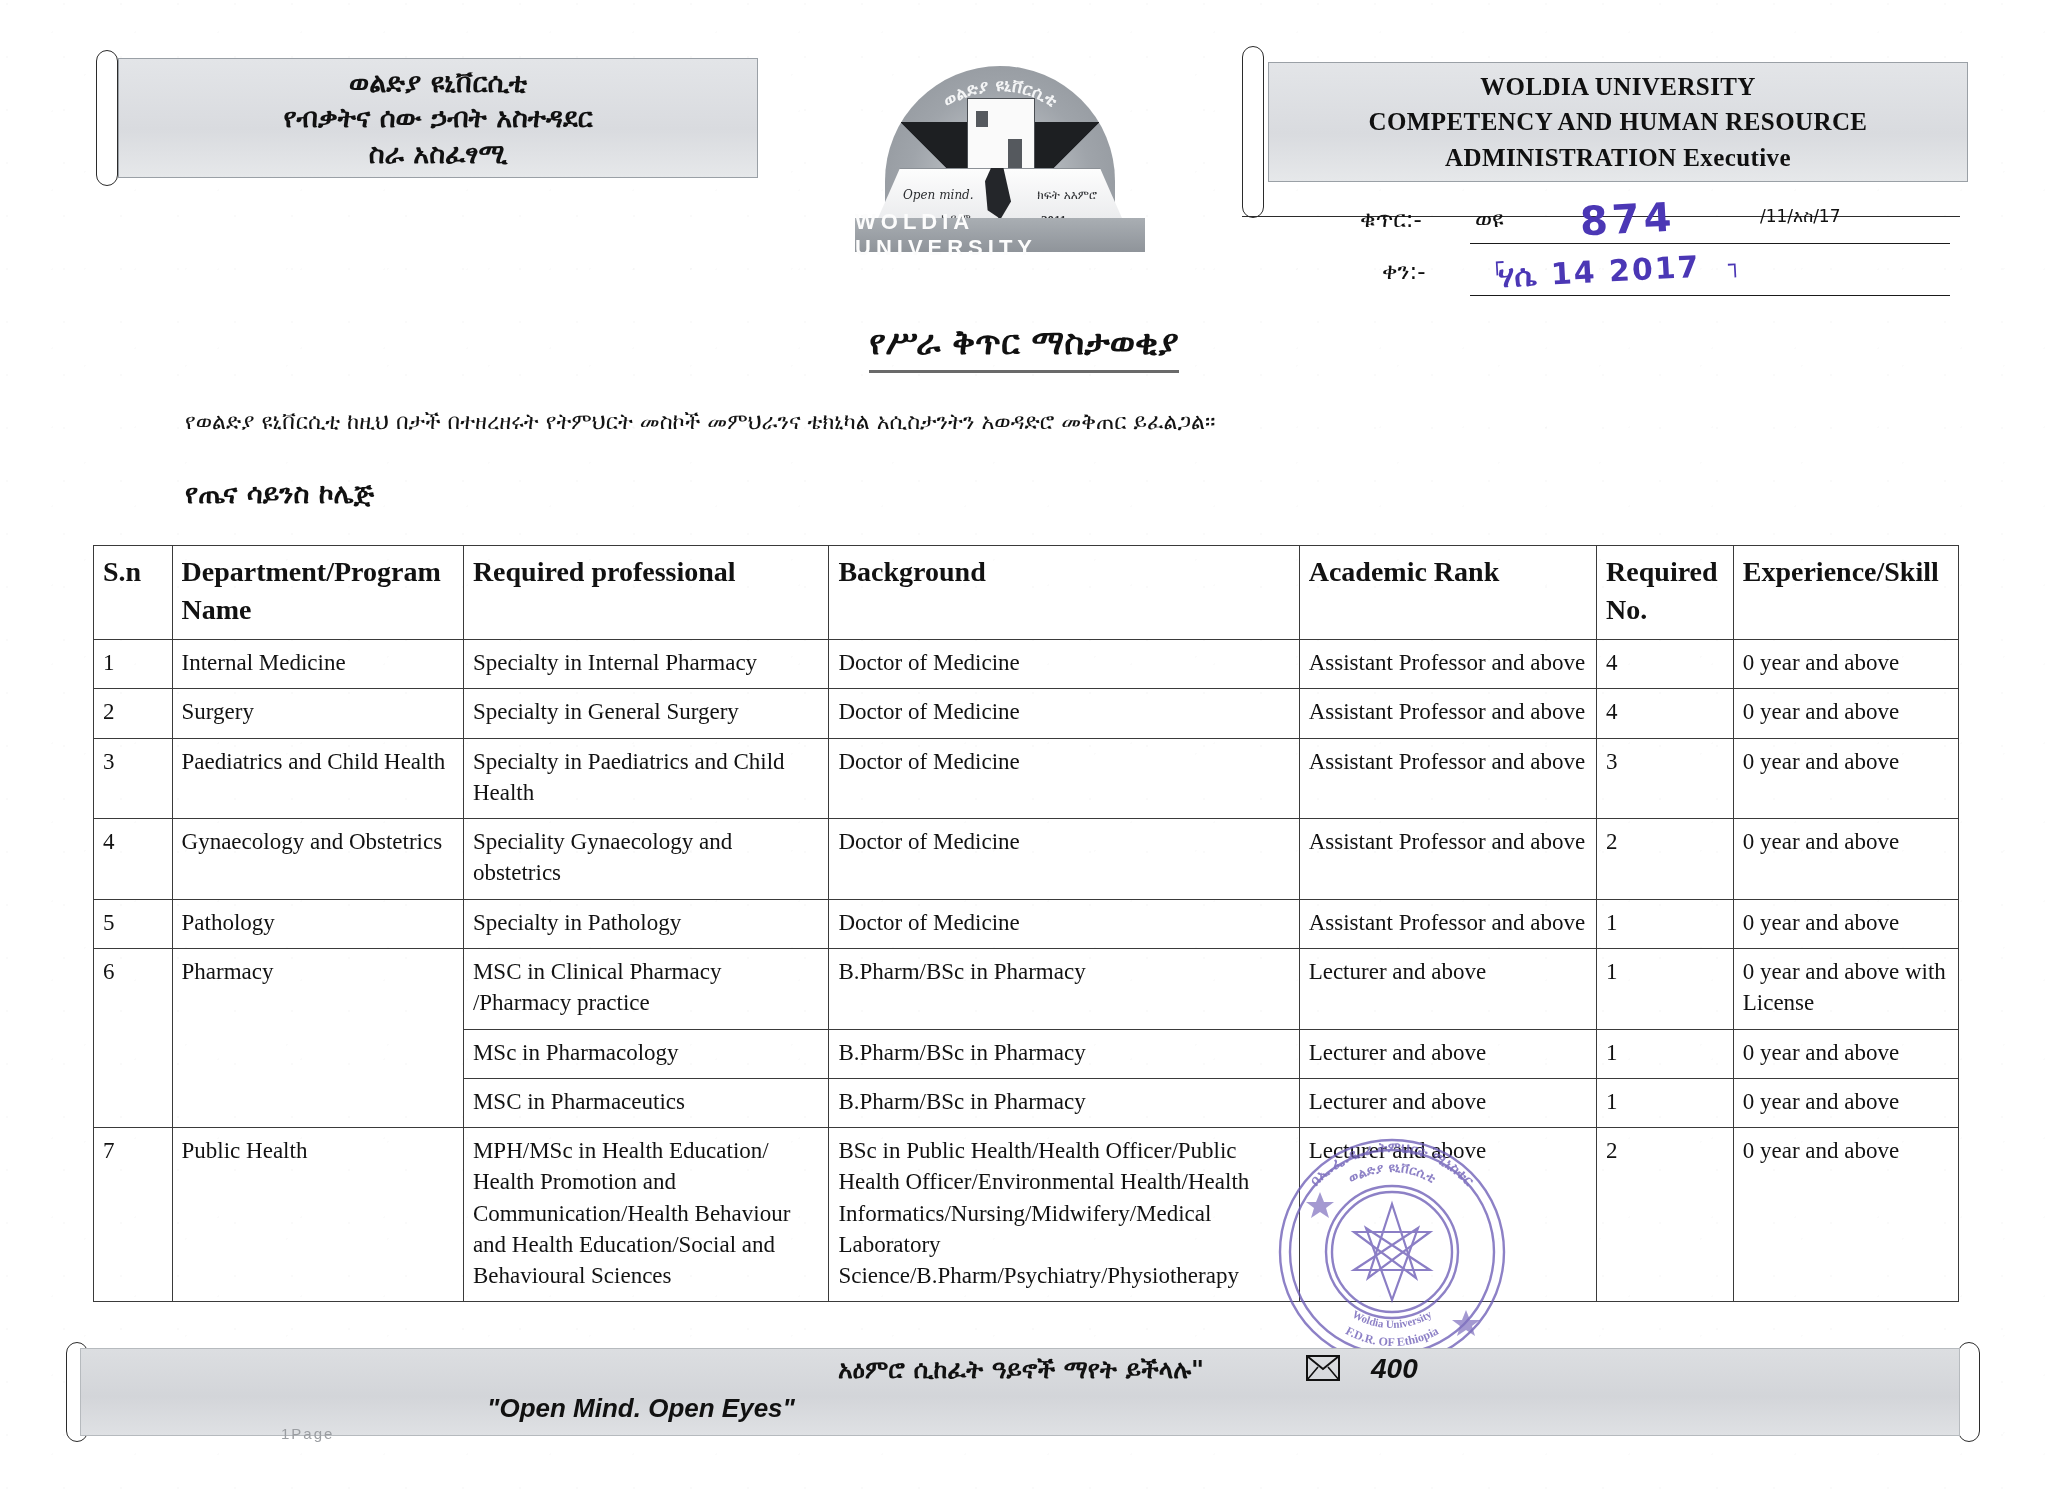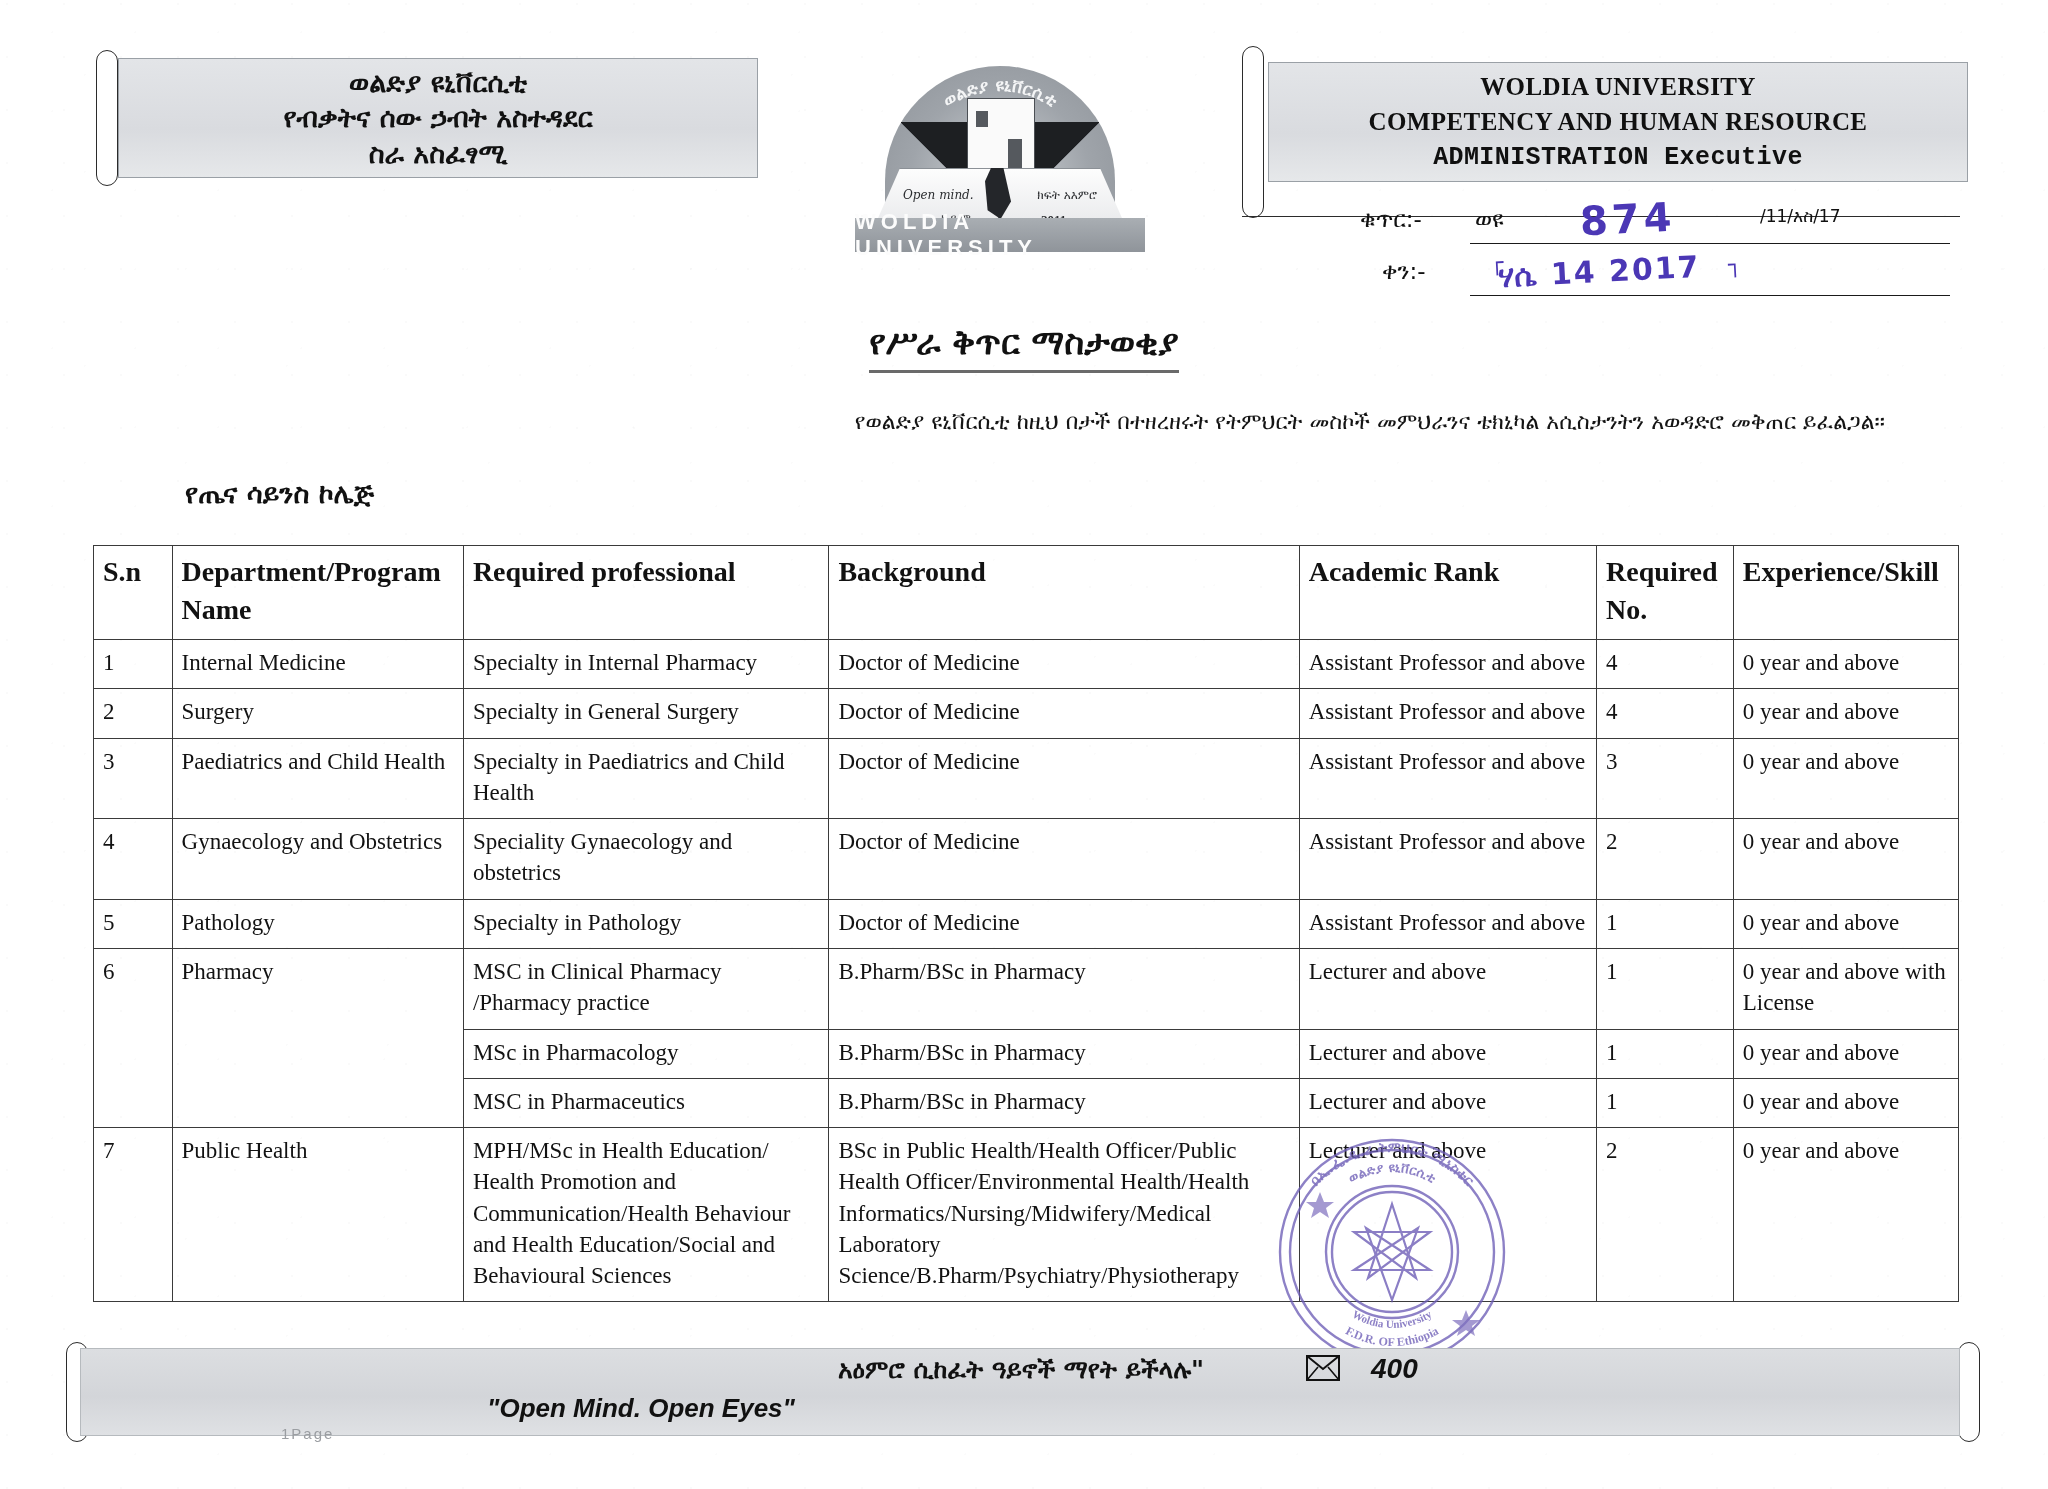--- a/index.html
+++ b/index.html
@@ -50,21 +50,21 @@
 
   
   #right-plate{left:1268px;top:36px;width:700px;height:120px;}
   #right-plate .txt{
     position:absolute;inset:0;
     display:flex;flex-direction:column;align-items:center;justify-content:center;
     font-family:"Liberation Serif", serif;
     font-weight:700;font-size:25px;line-height:1.42;color:#101010;
     letter-spacing:.4px;text-align:center;
   }
-  #right-plate .exec{font-weight:700;font-family:Liberation Mono, monospace;}
+  #right-plate .exec{font-weight:700;}
 
   
   .logo{position:absolute;left:855px;top:34px;width:290px;height:180px;}
   .logo .dome{
     position:absolute;left:30px;top:6px;width:230px;height:160px;
     border-radius:115px 115px 8px 8px;
     background:radial-gradient(ellipse at 50% 70%, #cfd2d6 0%, #9fa4aa 55%, #8d9298 100%);
   }
   .logo .mountains{
     position:absolute;left:46px;top:62px;width:198px;height:66px;
@@ -141,21 +141,21 @@
 
   
   .doc-title{
     position:absolute;left:0;top:322px;width:2048px;text-align:center;
     font-family:"DejaVu Sans", sans-serif;font-weight:700;font-size:34px;color:#111;
   }
   .doc-title u{text-decoration:none;border-bottom:3px solid #6a6a6a;padding-bottom:8px;}
 
   .intro{
     position:absolute;left:185px;top:405px;width:1700px;
-    font-family:"DejaVu Sans", sans-serif;font-size:22px;color:#141414;line-height:1.5;text-align:right;
+    font-family:"DejaVu Sans", sans-serif;font-size:22px;color:#141414;line-height:1.5;
   }
   .college{
     position:absolute;left:185px;top:478px;
     font-family:"DejaVu Sans", sans-serif;font-weight:700;font-size:27px;color:#111;
   }
 
   
   table.main{
     position:absolute;left:93px;top:545px;width:1866px;
     border-collapse:collapse;

